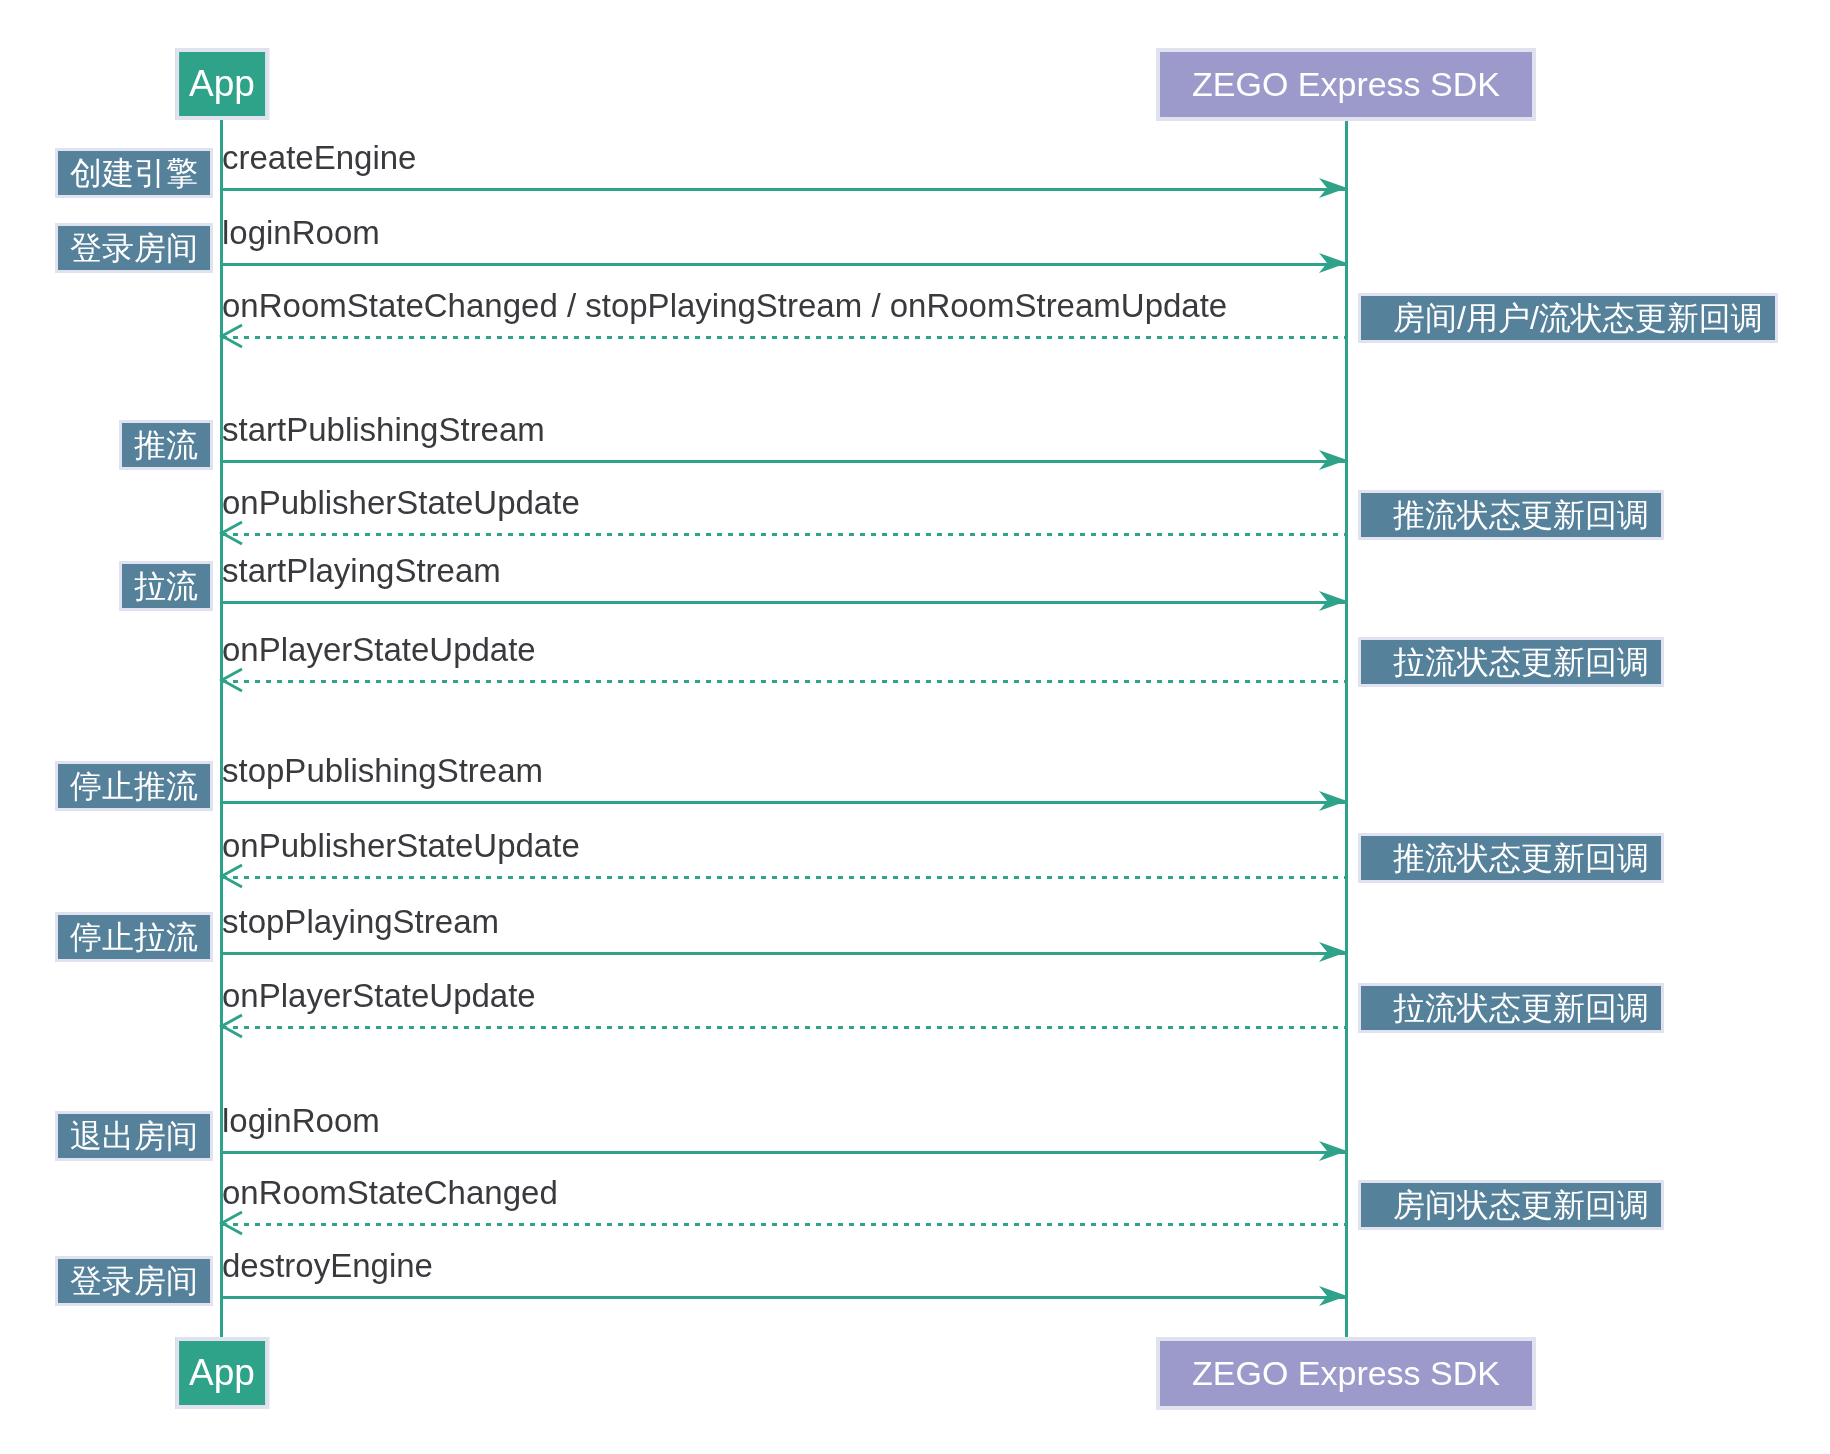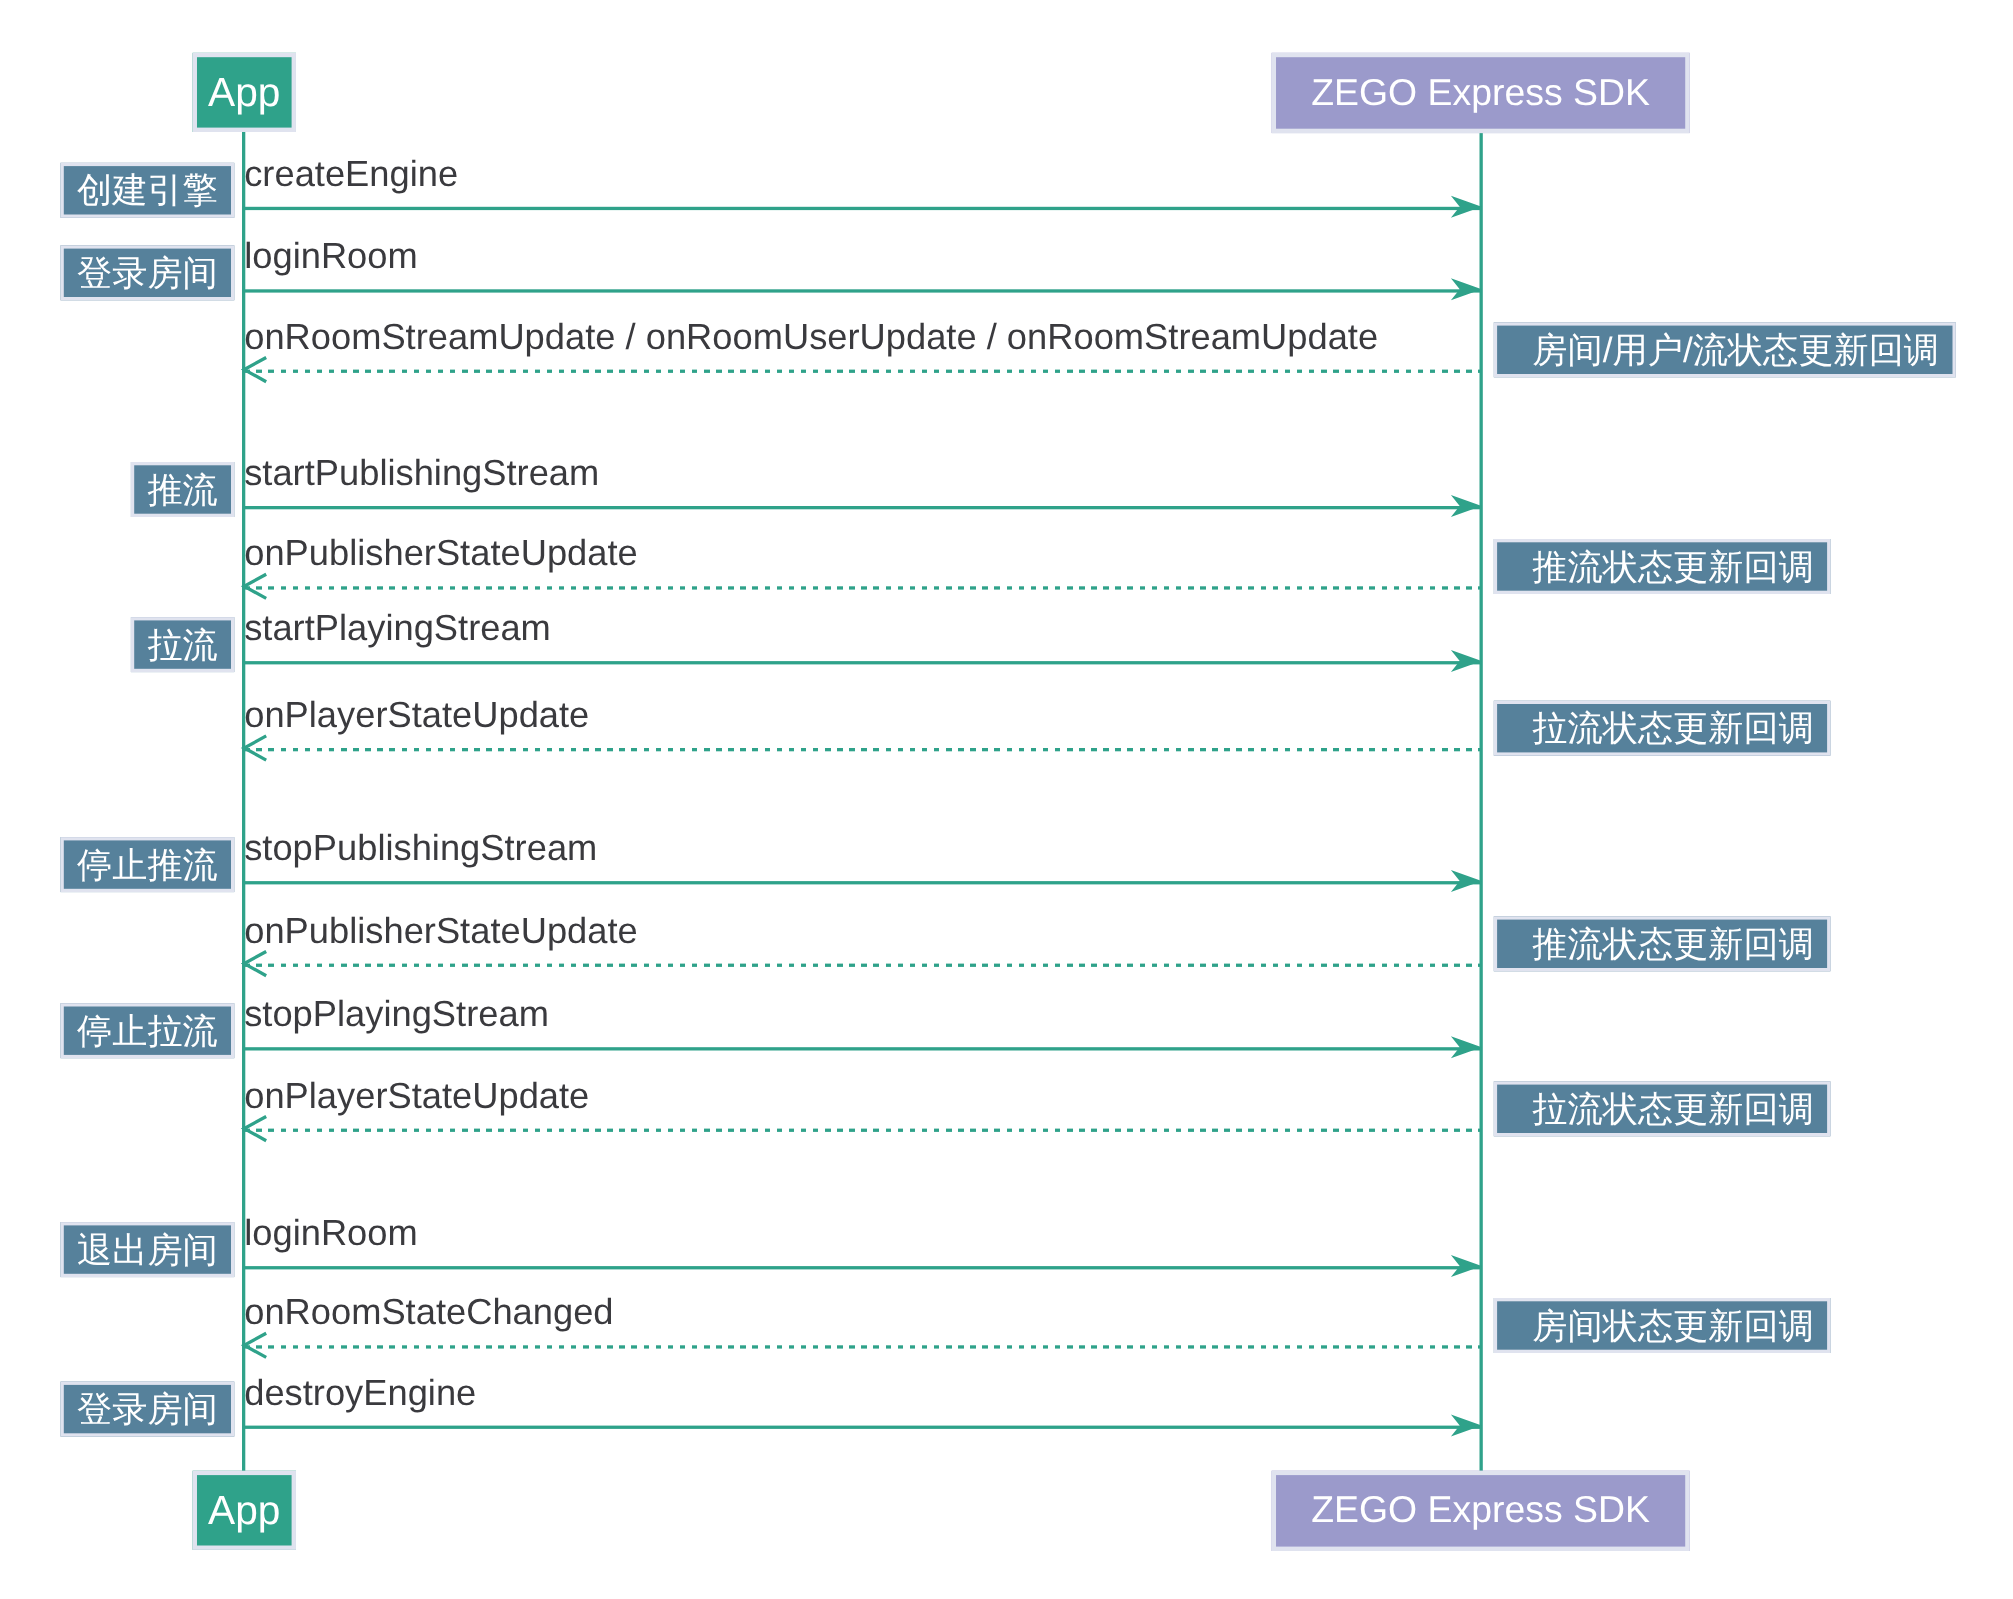--- a/index.html
+++ b/index.html
@@ -95,21 +95,21 @@
     <div class="msg-label">loginRoom</div>
     <div class="msg-line">
       <svg class="head head-solid" width="30" height="22" viewBox="0 0 30 22">
         <path d="M1 1 L29 11 L1 21 L9 11 Z" fill="currentColor"></path>
       </svg>
 
     </div>
   </div>
       <div class="row callback" style="top: 338px;">
     <div class="side-box">房间/用户/流状态更新回调</div>
-    <div class="msg-label">onRoomStreamUpdate / onRoomUserUpdate / onRoomStreamUpdate</div>
+    <div class="msg-label">onRoomStateChanged / stopPlayingStream / onRoomStreamUpdate</div>
     <div class="msg-line">
 
       <svg class="head head-open" width="26" height="26" viewBox="0 0 26 26">
         <path d="M23 2 L3 13 L23 24" stroke="currentColor" stroke-width="3" fill="none"></path>
       </svg>
     </div>
   </div>
       <div class="row call" style="top: 462px;">
     <div class="side-box">推流</div>
     <div class="msg-label">startPublishingStream</div>

